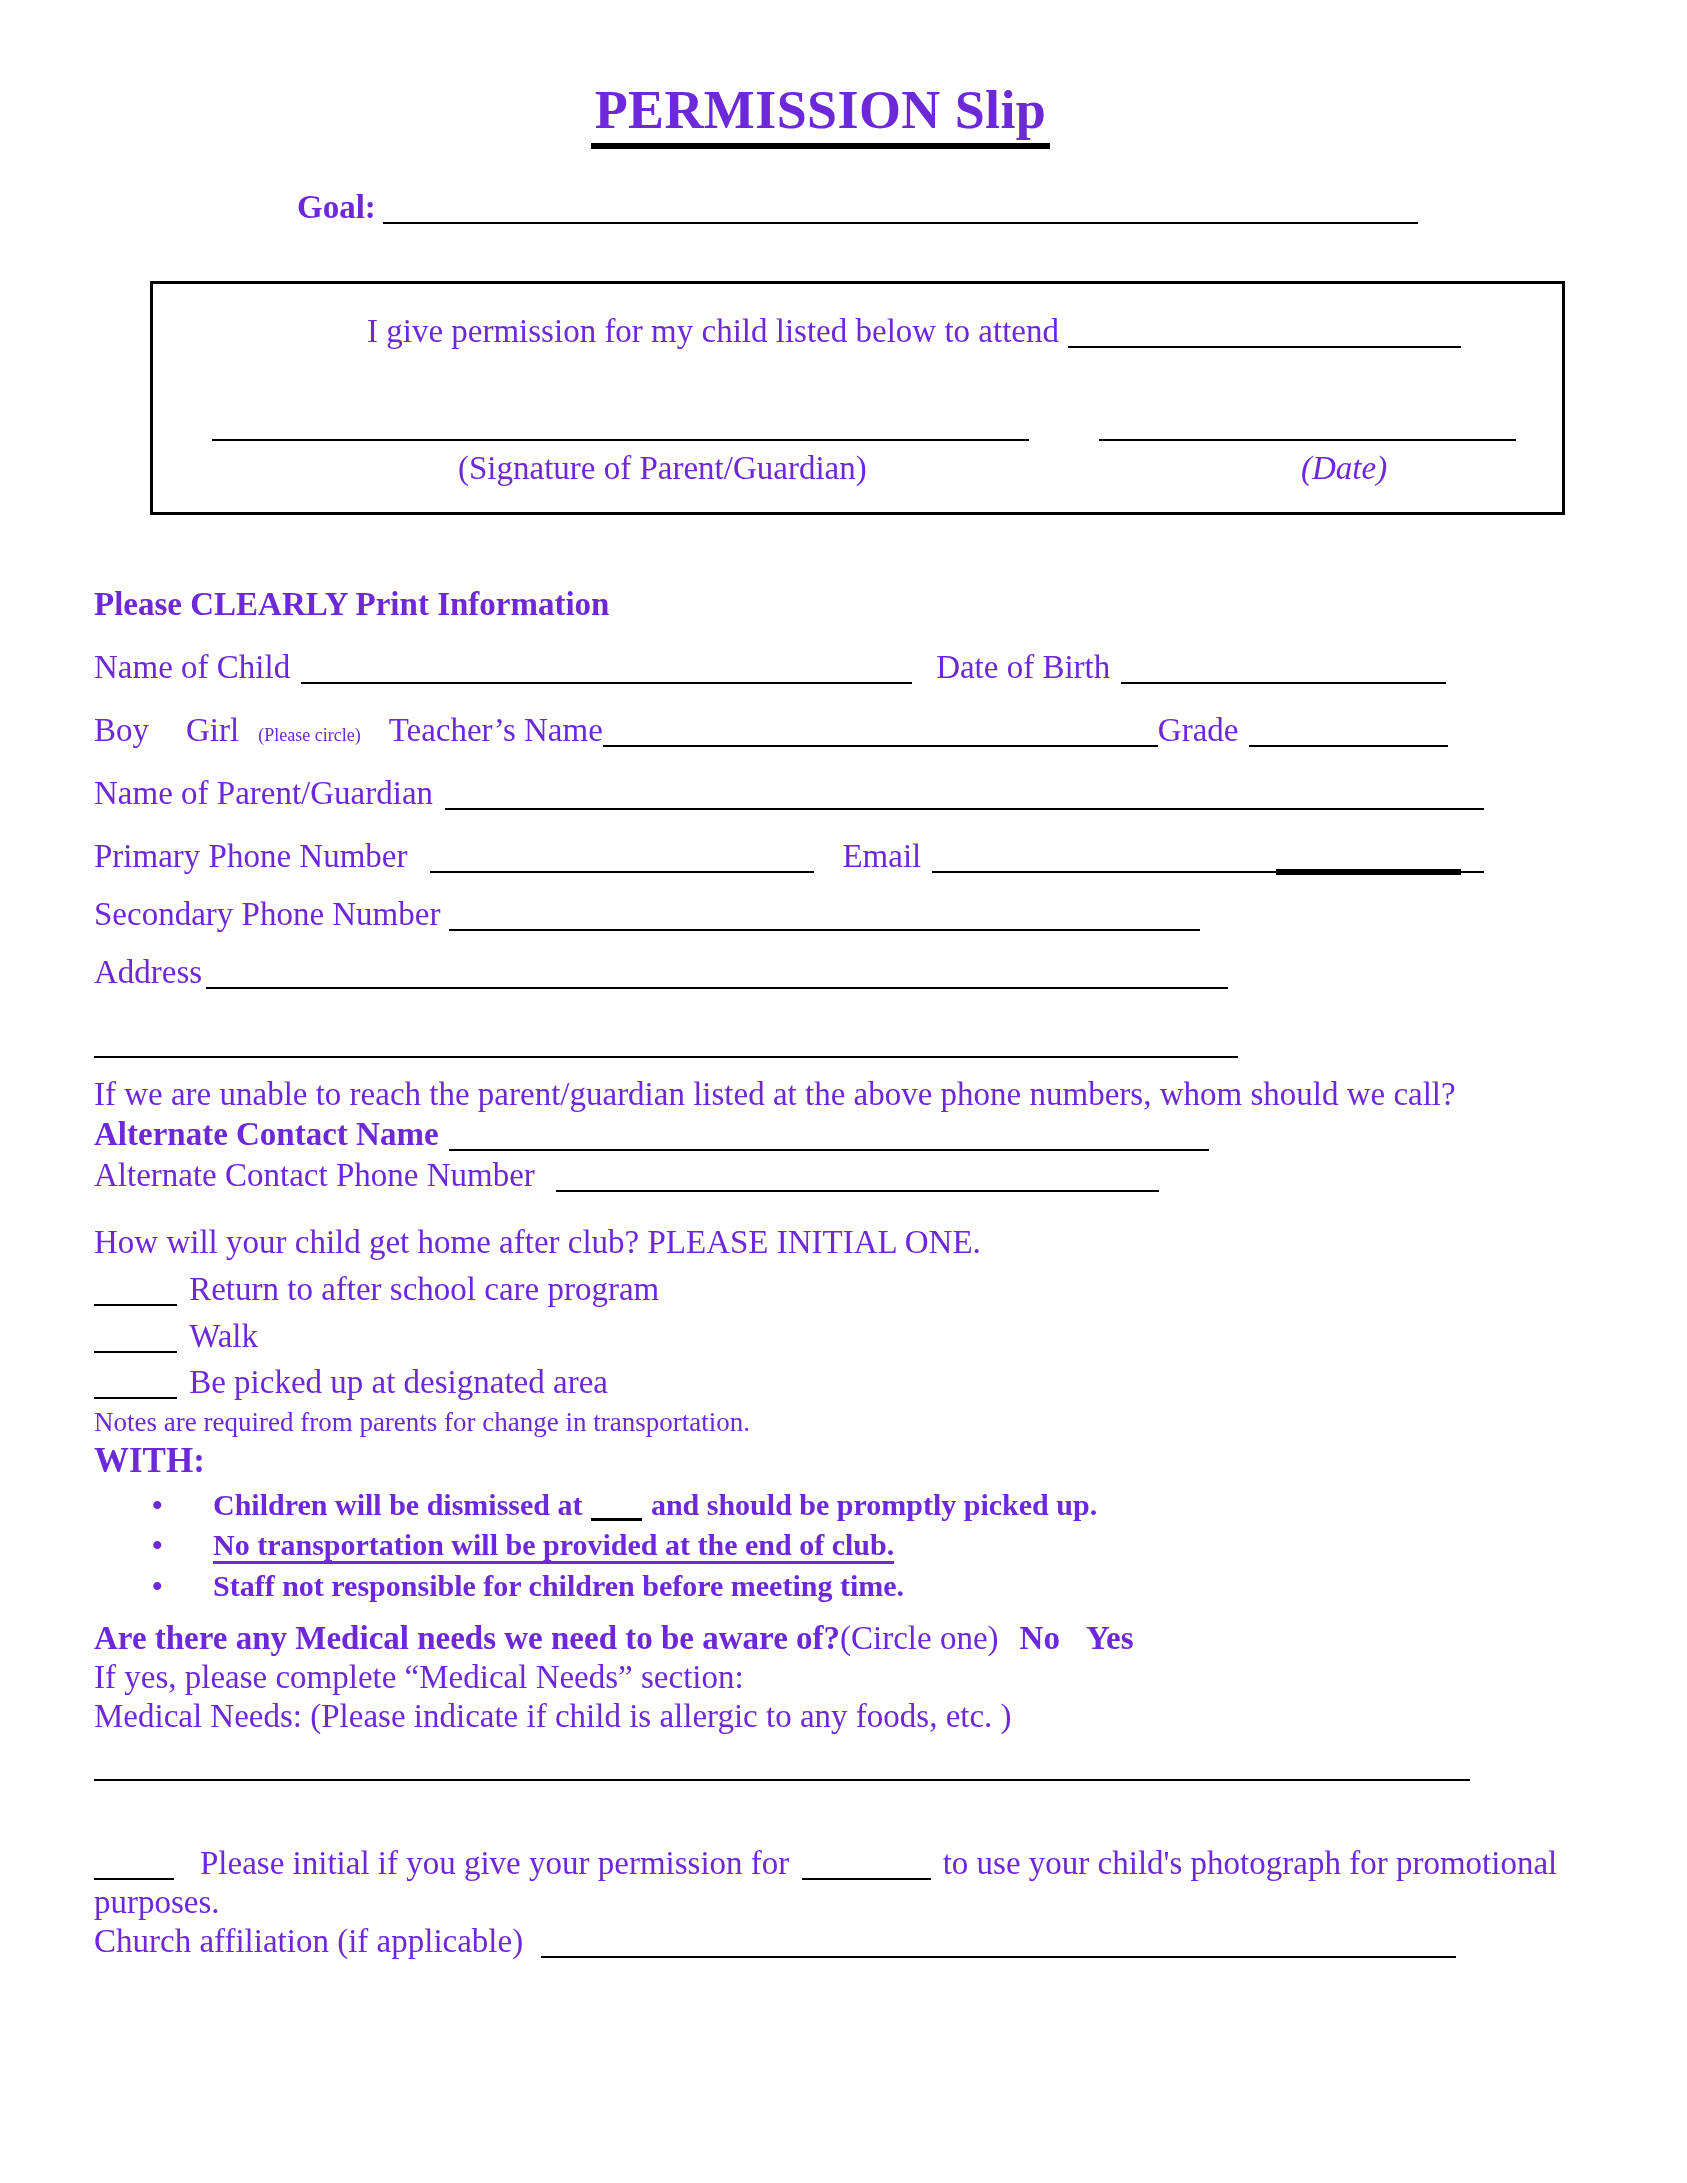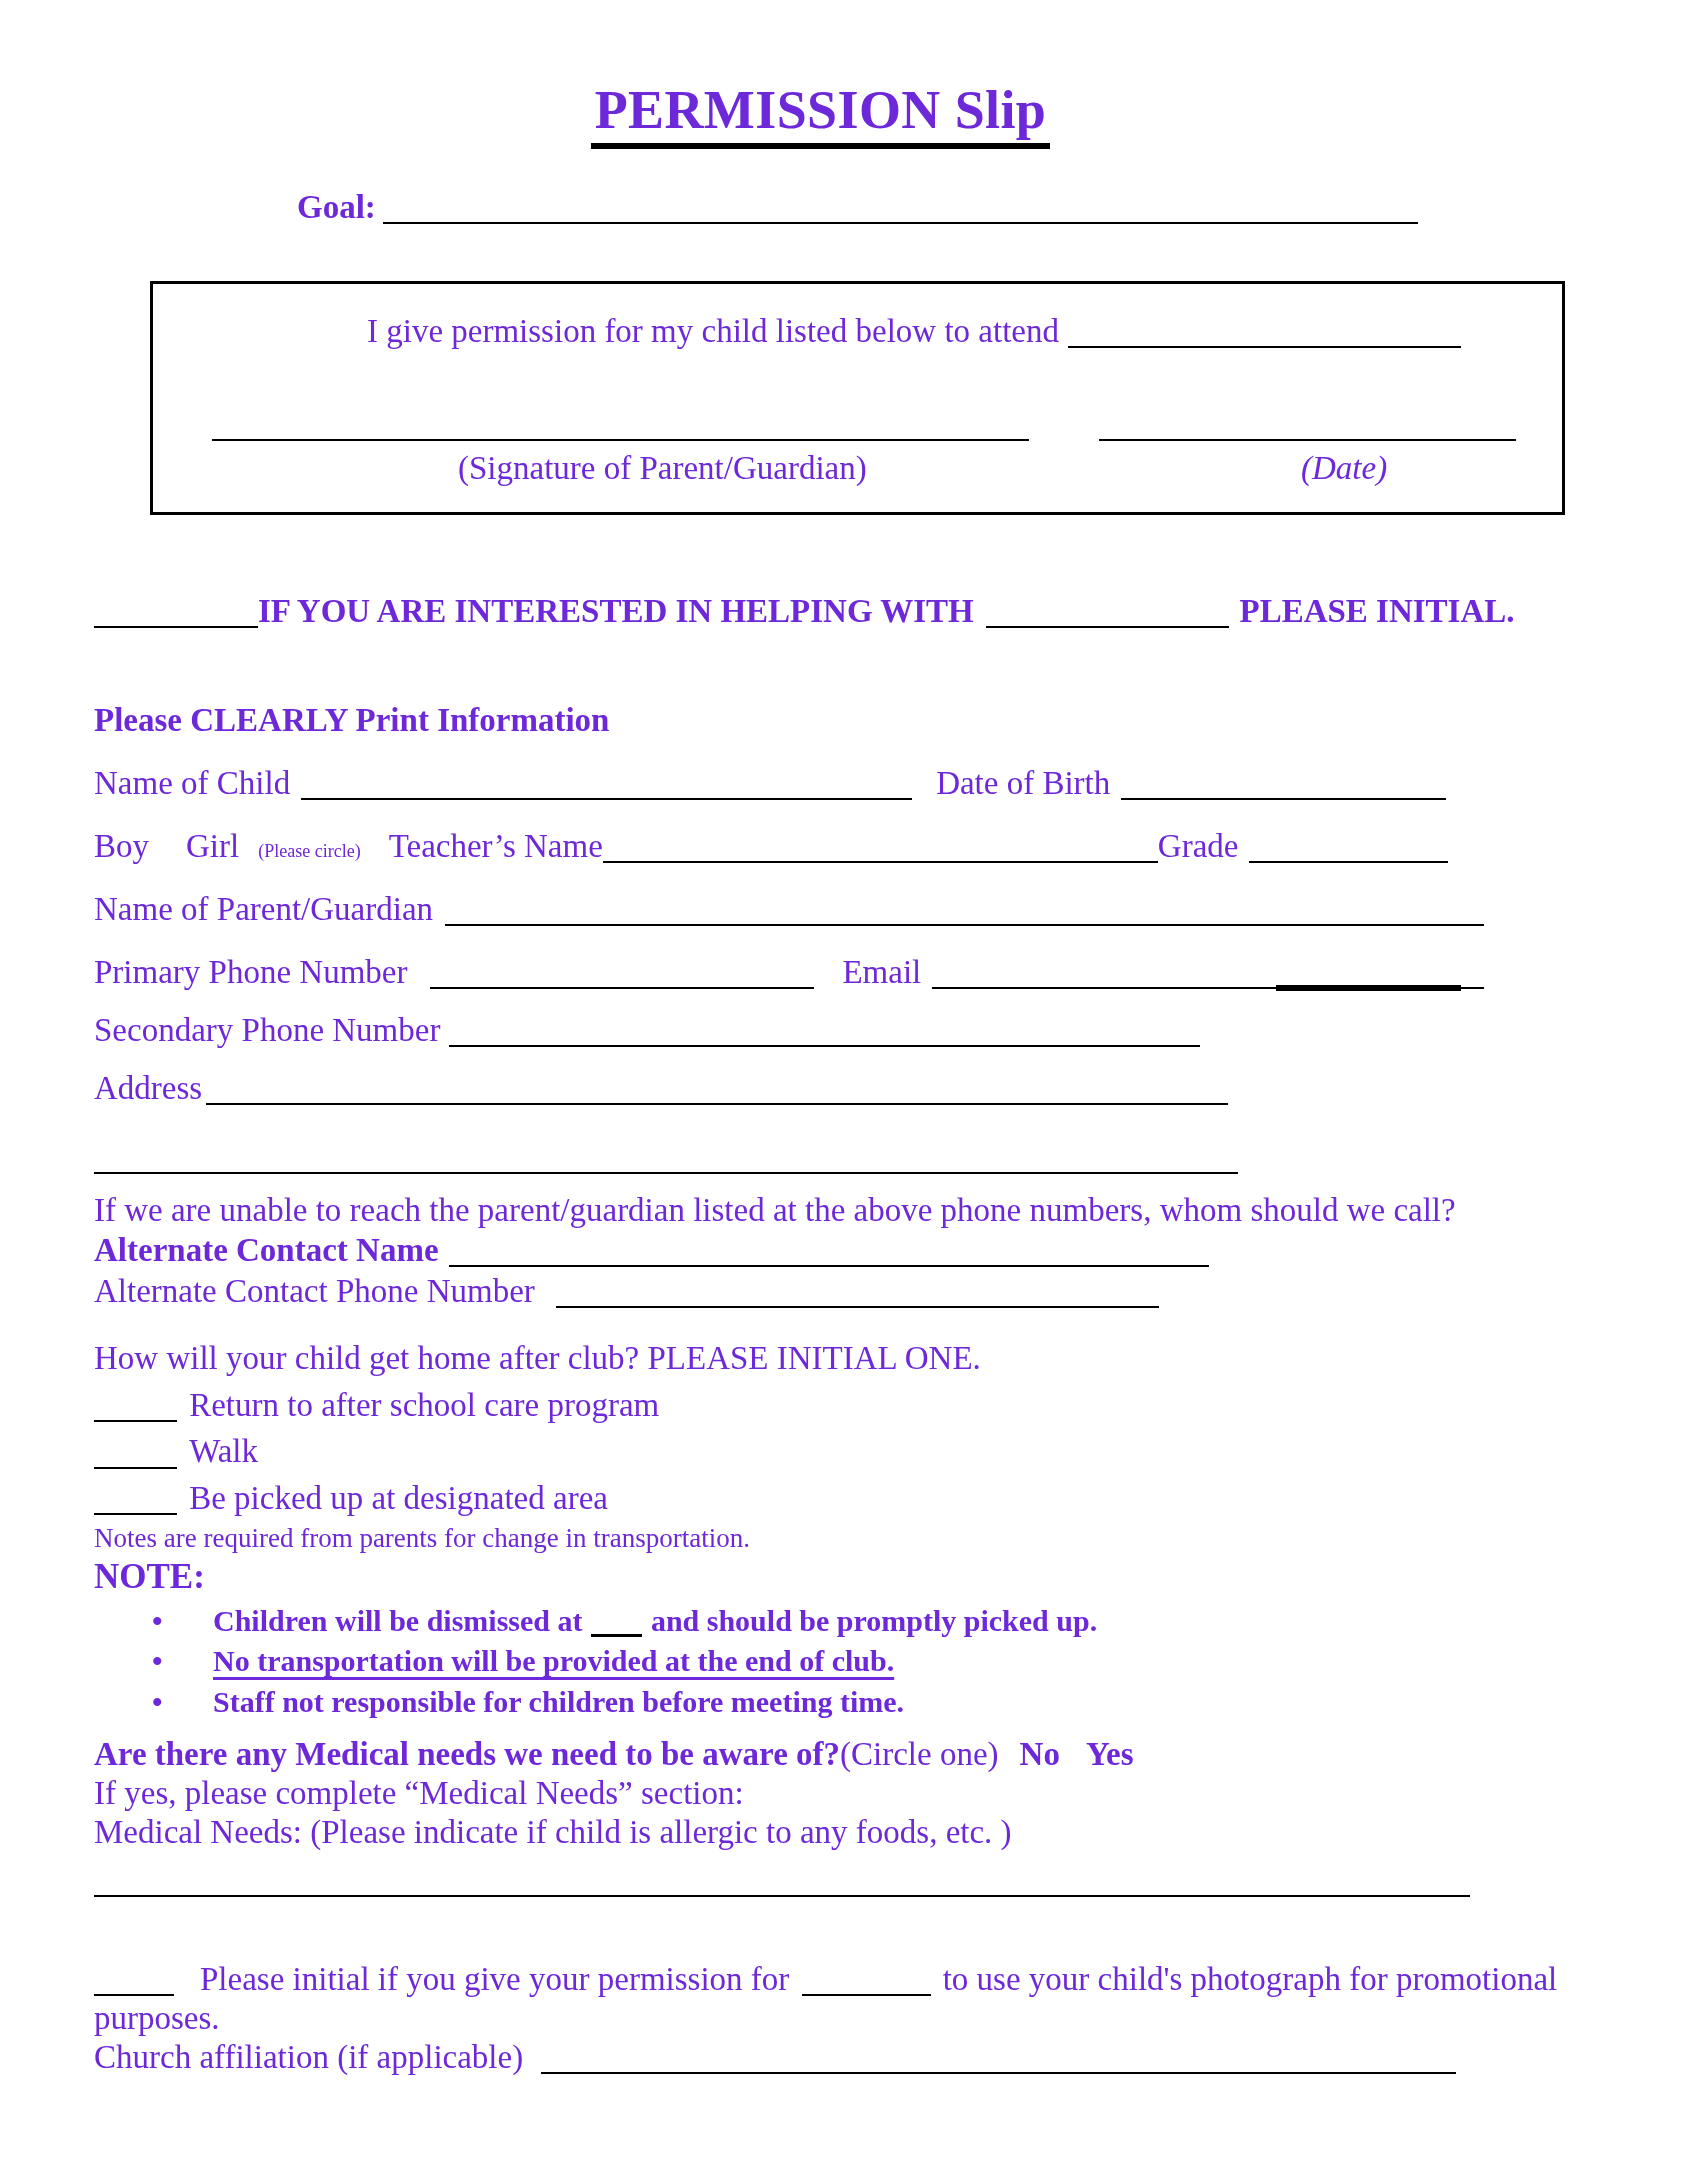--- a/index.html
+++ b/index.html
@@ -122,23 +122,20 @@
         <span class="blank" style="width:817px"></span>
         <div class="caption-sig">(Signature of Parent/Guardian)</div>
       </div>
       <div class="date-col">
         <span class="blank" style="width:417px"></span>
         <div class="caption-date">(Date)</div>
       </div>
     </div>
   </div>
 
-  <div class="row helping-row">
-    <span class="blank" style="width:164px"></span><span>IF YOU ARE INTERESTED IN HELPING WITH</span><span class="blank mid-blank" style="width:243px"></span><span>PLEASE INITIAL.</span>
-  </div>
 
   <div class="print-heading">Please CLEARLY Print Information</div>
 
   <div class="field-row mt-lg">
     <span>Name of Child</span><span class="blank gap-sm" style="width:611px"></span><span class="gap-md">Date of Birth</span><span class="blank gap-sm" style="width:325px"></span>
   </div>
 
   <div class="field-row mt-lg">
     <span>Boy</span><span style="margin-left:37px">Girl</span><span class="small-inline" style="margin-left:19px">(Please circle)</span><span style="margin-left:28px">Teacher’s Name</span><span class="blank" style="width:555px"></span><span>Grade</span><span class="blank gap-sm" style="width:199px"></span>
   </div>
@@ -179,21 +176,21 @@
     <span class="blank" style="width:83px"></span><span class="opt-text">Return to after school care program</span>
   </div>
   <div class="option-row">
     <span class="blank" style="width:83px"></span><span class="opt-text">Walk</span>
   </div>
   <div class="option-row">
     <span class="blank" style="width:83px"></span><span class="opt-text">Be picked up at designated area</span>
   </div>
 
   <div class="notes-small">Notes are required from parents for change in transportation.</div>
-  <div class="note-label">NOTE:</div>
+  <div class="note-label">WITH:</div>
 
   <div class="bullet-row">
     <span class="bullet-glyph">•</span><span>Children will be dismissed at</span><span class="blank boldline" style="width:51px"></span><span>and should be promptly picked up.</span>
   </div>
   <div class="bullet-row">
     <span class="bullet-glyph">•</span><span class="bullet-underlined">No transportation will be provided at the end of club.</span>
   </div>
   <div class="bullet-row">
     <span class="bullet-glyph">•</span><span>Staff not responsible for children before meeting time.</span>
   </div>

